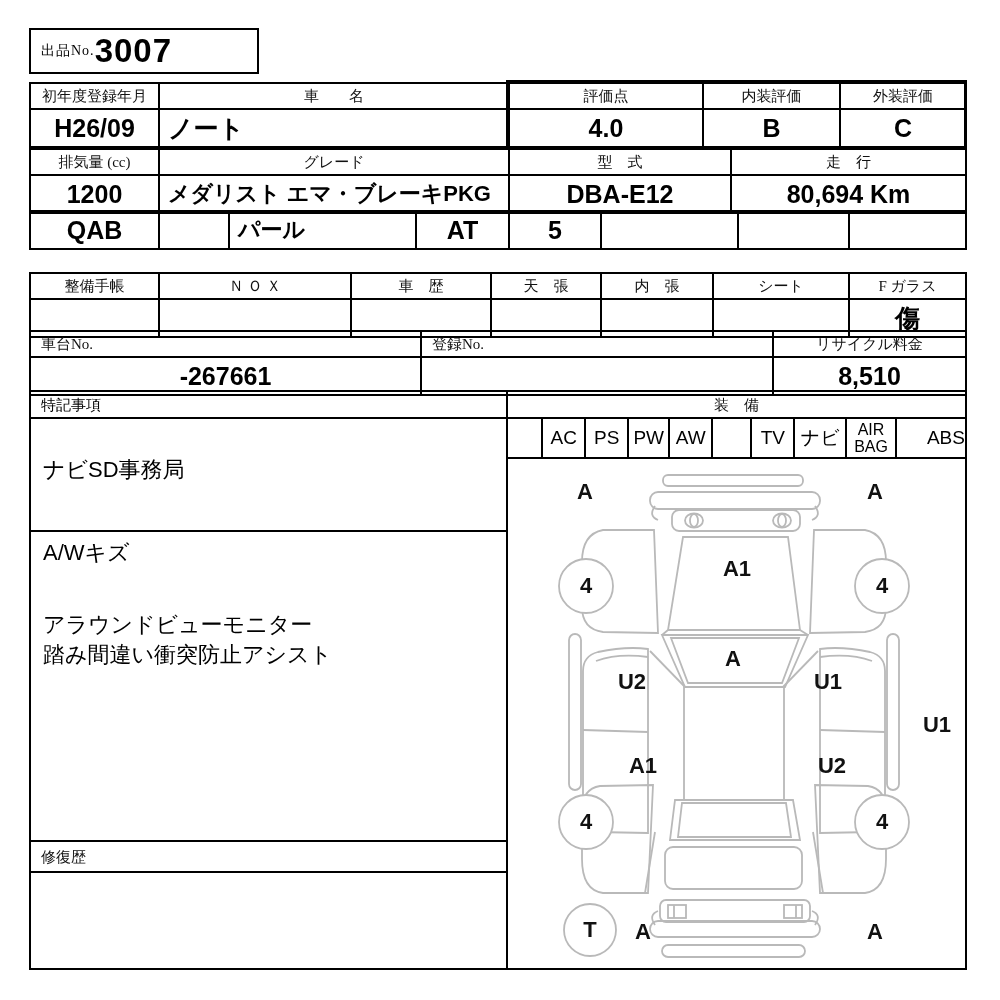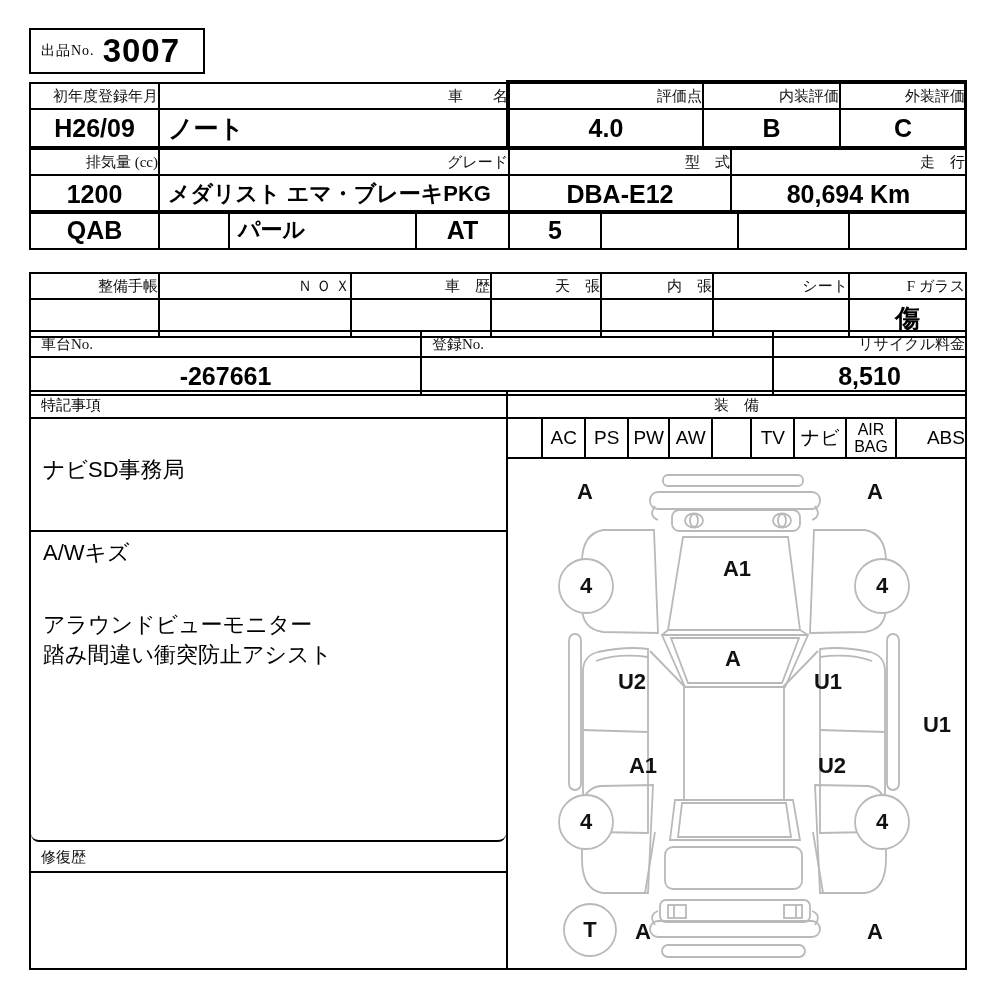--- a/index.html
+++ b/index.html
@@ -1,40 +1,40 @@
 <!DOCTYPE html>
 <html><head>
 <meta charset="utf-8">
 <style>
   html,body{margin:0;padding:0;background:#fff;}
   .sheet{position:relative;width:1000px;height:1000px;background:#fff;color:#000;
          font-family:"Liberation Sans","DejaVu Sans",sans-serif;}
   
-  .lotbox{position:absolute;left:29px;top:28px;width:176px;height:46px;border:2px solid #000;
-          box-sizing:border-box;display:flex;align-items:center;padding-left:10px;gap:8px;}
+  .lotbox{position:absolute;left:29px;top:28px;width:230px;height:46px;border:2px solid #000;
+          box-sizing:border-box;display:flex;align-items:center;padding-left:10px;gap:0;}
   .lotbox .lbl{font-family:"Liberation Serif","DejaVu Serif",serif;font-size:14px;letter-spacing:1px;}
   .lotbox .num{font-size:33px;font-weight:bold;letter-spacing:1px;}
   
   table.tb{position:absolute;left:29px;border-collapse:collapse;table-layout:fixed;width:936px;}
   table.tb td{border:2px solid #000;padding:0;overflow:hidden;white-space:nowrap;}
-  td.hd{font-family:"Liberation Serif","DejaVu Serif",serif;font-size:15px;text-align:right;
+  td.hd{font-family:"Liberation Serif","DejaVu Serif",serif;font-size:15px;text-align:center;
         height:24px;color:#111;}
   td.vl{font-size:25px;font-weight:bold;text-align:center;height:36px;}
   td.vl.left{text-align:left;padding-left:8px;}
   td.vl.small{font-size:22px;}
   .thickbox{position:absolute;left:506px;top:80px;width:461px;height:70px;border:3px solid #000;
             box-sizing:border-box;pointer-events:none;}
   
   .panelL{position:absolute;left:29px;top:390px;width:479px;height:580px;border:2px solid #000;box-sizing:border-box;}
   .panelR{position:absolute;left:506px;top:390px;width:461px;height:580px;border:2px solid #000;box-sizing:border-box;}
   .secHd{font-family:"Liberation Serif","DejaVu Serif",serif;font-size:15px;color:#000000;
          padding:4px 0 2px 10px;border-bottom:2px solid #000;height:19px;}
   .sec1{height:113px;border-bottom:2px solid #000;box-sizing:border-box;padding:36px 0 0 12px;
         font-size:22px;}
-  .sec2{height:310px;border-bottom:2px solid #000;box-sizing:border-box;padding:6px 0 0 12px;font-size:22px;border-radius:8px;}
+  .sec2{height:310px;border-bottom:2px solid #000;box-sizing:border-box;padding:6px 0 0 12px;font-size:22px;}
   .sec2 p{margin:0;}
   .sec2 p.gap{margin-top:42px;}
   .repairHd{font-family:"Liberation Serif","DejaVu Serif",serif;font-size:15px;color:#111;
             padding:6px 0 2px 10px;border-bottom:2px solid #000;height:21px;}
   
   .equipHd{font-family:"Liberation Serif","DejaVu Serif",serif;font-size:15px;color:#111;text-align:center;
            padding:4px 0 2px 0;border-bottom:2px solid #000;height:19px;}
   .equipRow{display:flex;height:40px;border-bottom:2px solid #000;box-sizing:border-box;}
   .eqc{border-right:2px solid #000;box-sizing:border-box;display:flex;align-items:center;justify-content:center;
        font-size:19px;text-align:center;}

